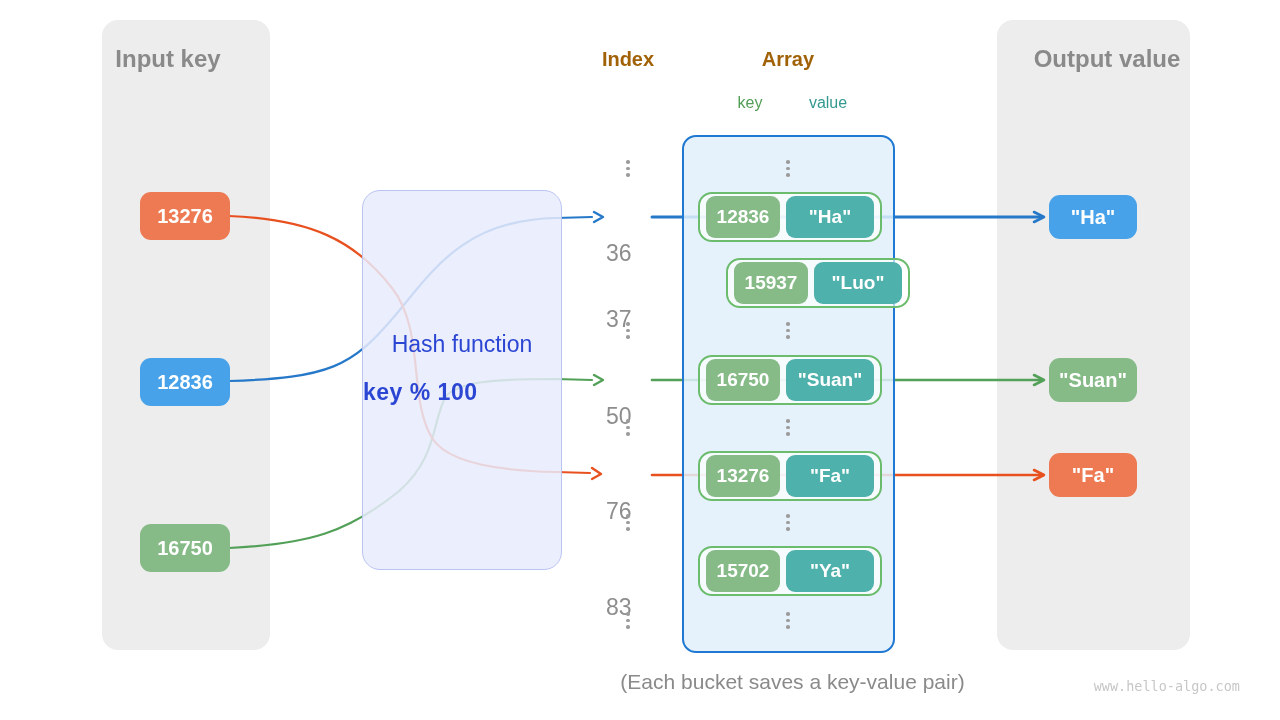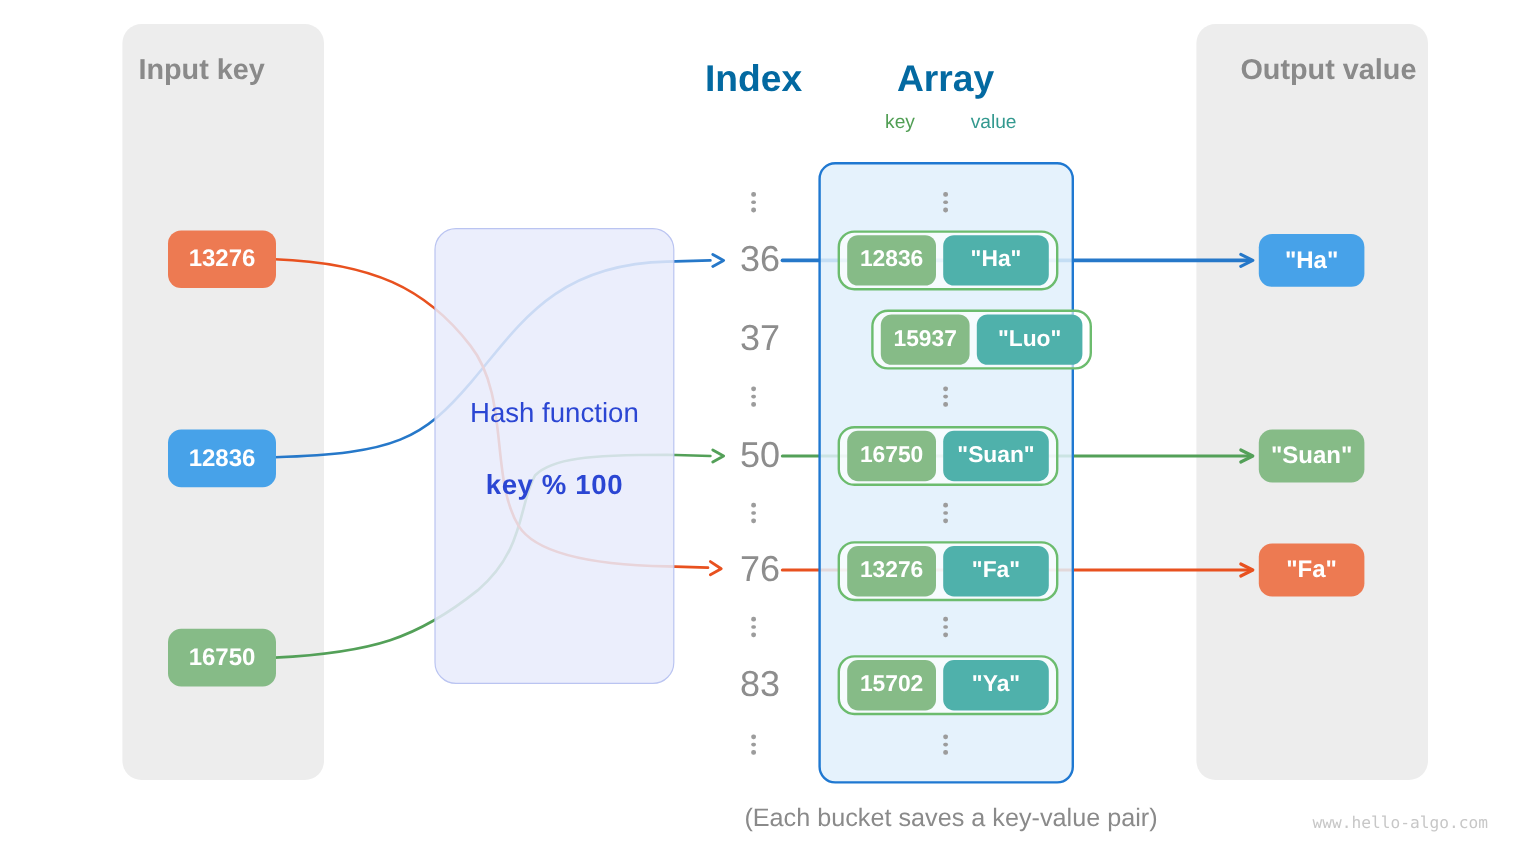--- a/index.html
+++ b/index.html
@@ -18,22 +18,22 @@
   .lines-svg path{fill:none;stroke-linecap:round;stroke-linejoin:round;}
   
   .hash-box{
     position:absolute;left:362px;top:190px;width:200px;height:380px;z-index:3;
     background:rgba(232,235,252,0.85);border:1.6px solid #BAC4F1;border-radius:18px;
     box-sizing:border-box;
     padding-left:28px;
   }
   .hash-title{position:absolute;left:0;top:140px;width:100%;text-align:center;
     font-size:23px;color:#2B46D3;}
-  .hash-formula{position:absolute;left:0;top:188px;width:100%;text-align:center;
-    font-size:23px;font-weight:bold;color:#2B46D3;letter-spacing:0.5px;margin-top:12px;}
+  .hash-formula{position:absolute;left:0;top:188px;width:100%;text-align:left;
+    font-size:23px;font-weight:bold;color:#2B46D3;letter-spacing:0.5px;}
   .array-box{
     position:absolute;left:682px;top:135px;width:213px;height:518px;z-index:3;
     background:rgba(224,240,252,0.85);border:2.5px solid #1F78D1;border-radius:14px;
     box-sizing:border-box;
   }
   
   .kbox{
     position:absolute;z-index:4;display:flex;align-items:center;justify-content:center;
     color:#ffffff;font-size:20px;font-weight:bold;border-radius:11px;
   }
@@ -46,29 +46,29 @@
     display:flex;align-items:center;justify-content:space-between;padding:0 6px;
   }
   .pair .key,.pair .val{
     height:42px;border-radius:9px;display:flex;align-items:center;justify-content:center;
     color:#ffffff;font-size:19px;font-weight:bold;
   }
   .pair .key{width:74px;background:#86BB87;}
   .pair .val{width:88px;background:#4FB1AB;}
   
   .idx-num{
-    position:absolute;z-index:4;width:44px;left:606px;text-align:right;
-    font-size:30px;color:#8D8D8D;line-height:28px;
+    position:absolute;z-index:4;width:44px;left:606px;text-align:left;
+    font-size:23px;color:#8D8D8D;line-height:28px;margin-top:36px;
   }
   
   .dots{position:absolute;z-index:4;display:flex;flex-direction:column;align-items:center;gap:3px;width:8px;}
   .dots i{display:block;width:3.5px;height:3.5px;border-radius:50%;background:#9C9C9C;}
   
-  .col-label{position:absolute;z-index:4;width:120px;text-align:center;font-size:31px;
-    font-weight:bold;color:#0369a1;}
+  .col-label{position:absolute;z-index:4;width:120px;text-align:center;font-size:20px;
+    font-weight:bold;color:#a16207;}
   .kv-label{position:absolute;z-index:4;width:100px;text-align:center;font-size:16px;}
   .kv-key{color:#519E54;}
   .kv-value{color:#33998F;}
   
   .caption{position:absolute;z-index:4;left:540px;top:670px;width:505px;text-align:center;
     font-size:21px;color:#8A8A8A;}
   .watermark{position:absolute;z-index:4;right:40px;top:678px;
     font-family:"DejaVu Sans Mono", monospace;font-size:13.5px;color:#C7C7C7;}
 </style>
 </head>

